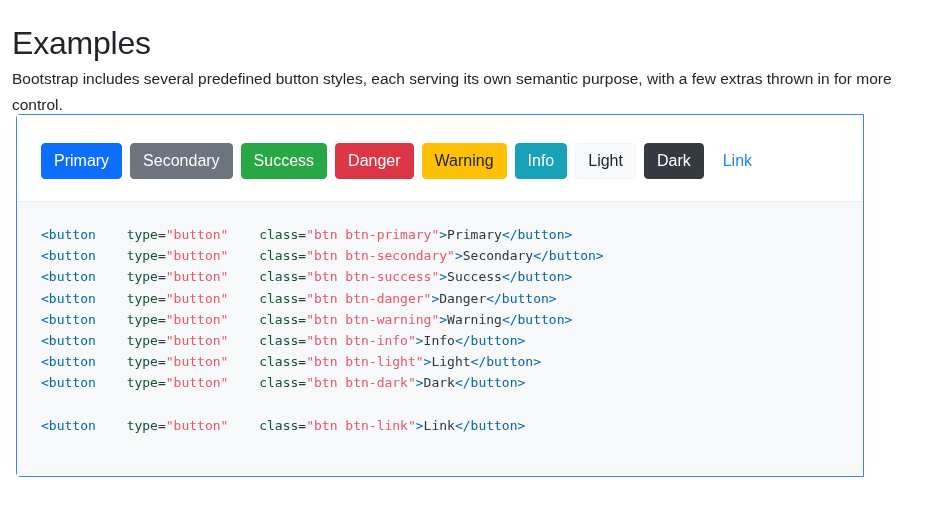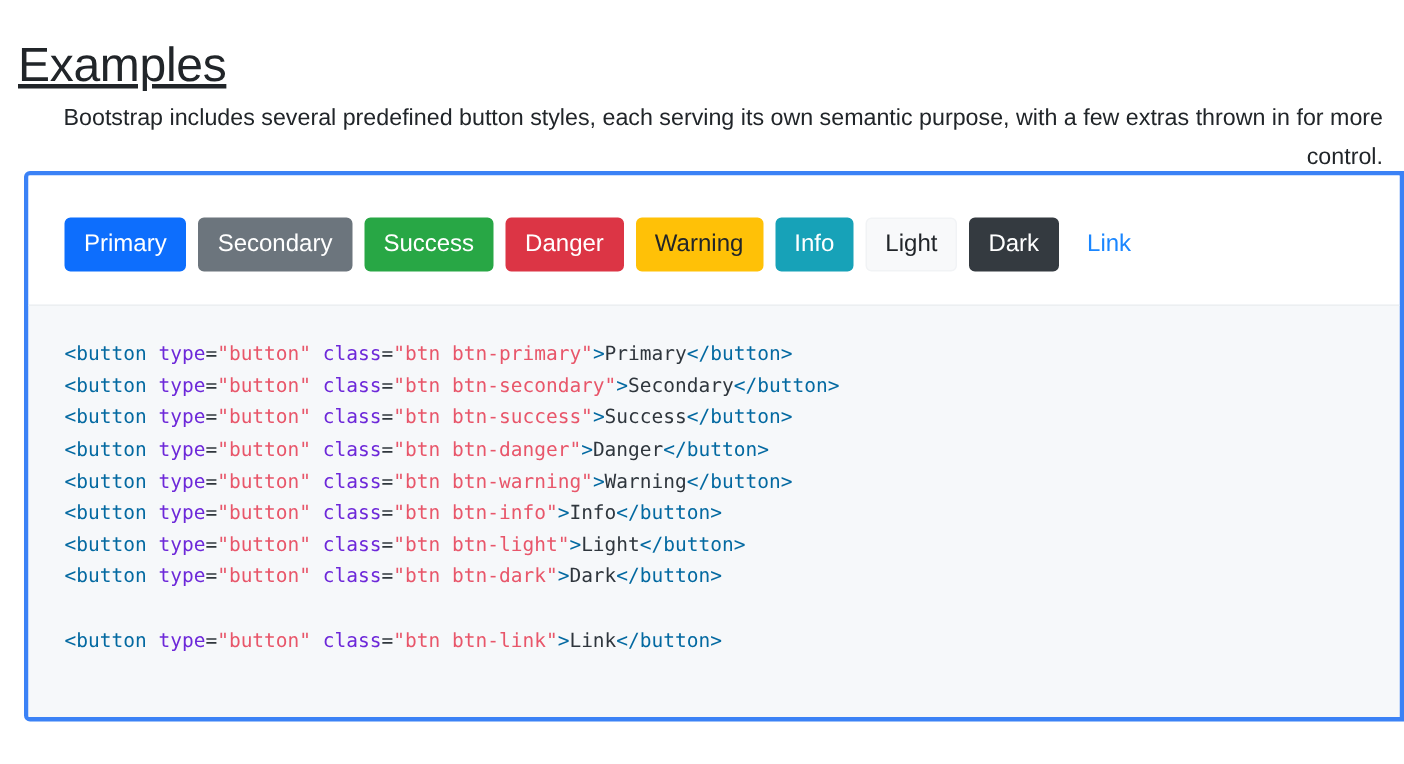--- a/index.html
+++ b/index.html
@@ -25,43 +25,41 @@
   
   .page-title {
     position: absolute;
     left: 12px;
     top: 2px;
     font-size: 32px;
     line-height: 40px;
     font-weight: 400;
     letter-spacing: -0.2px;
     color: #212529;
-    text-decoration: underline;
   }
 
   .page-lead {
     position: absolute;
     left: 12px;
     top: 50px;
     width: 910px;
     font-size: 15.5px;
     line-height: 26px;
     color: #212529;
     font-weight: 400;
-    text-align: right;
   }
 
   
   .bd-example-container {
     position: absolute;
     left: 16px;
     top: 114px;
     right: 0px;
-    width: 920px;
-    border: 3px solid #3b82f6;
+    width: 848px;
+    border: 1px solid #3b82f6;
     border-radius: 4px 0 0 4px;
     background: #ffffff;
     box-sizing: border-box;
   }
 
   .bd-example {
     background: #ffffff;
     padding: 28px 24px 22px 24px;
     box-sizing: border-box;
   }
@@ -116,21 +114,21 @@
     font-size: 13px;
     line-height: 21.2px;
     color: #212529;
     background: transparent;
     white-space: pre;
     overflow: hidden;
   }
 
   .code-line { display: block; min-height: 21.2px; }
   .tok-tag   { color: #0369a1; }
-  .tok-attr  { color: #6d28d9; }
+  .tok-attr  { color: #14532d; margin-left: 23px; }
   .tok-eq    { color: #2f363d; }
   .tok-str   { color: #e8566a; }
   .tok-text  { color: #2f363d; }
 </style>
 </head>
 <body>
 
 <div class="page">
 
   <h1 class="page-title">Examples</h1>

